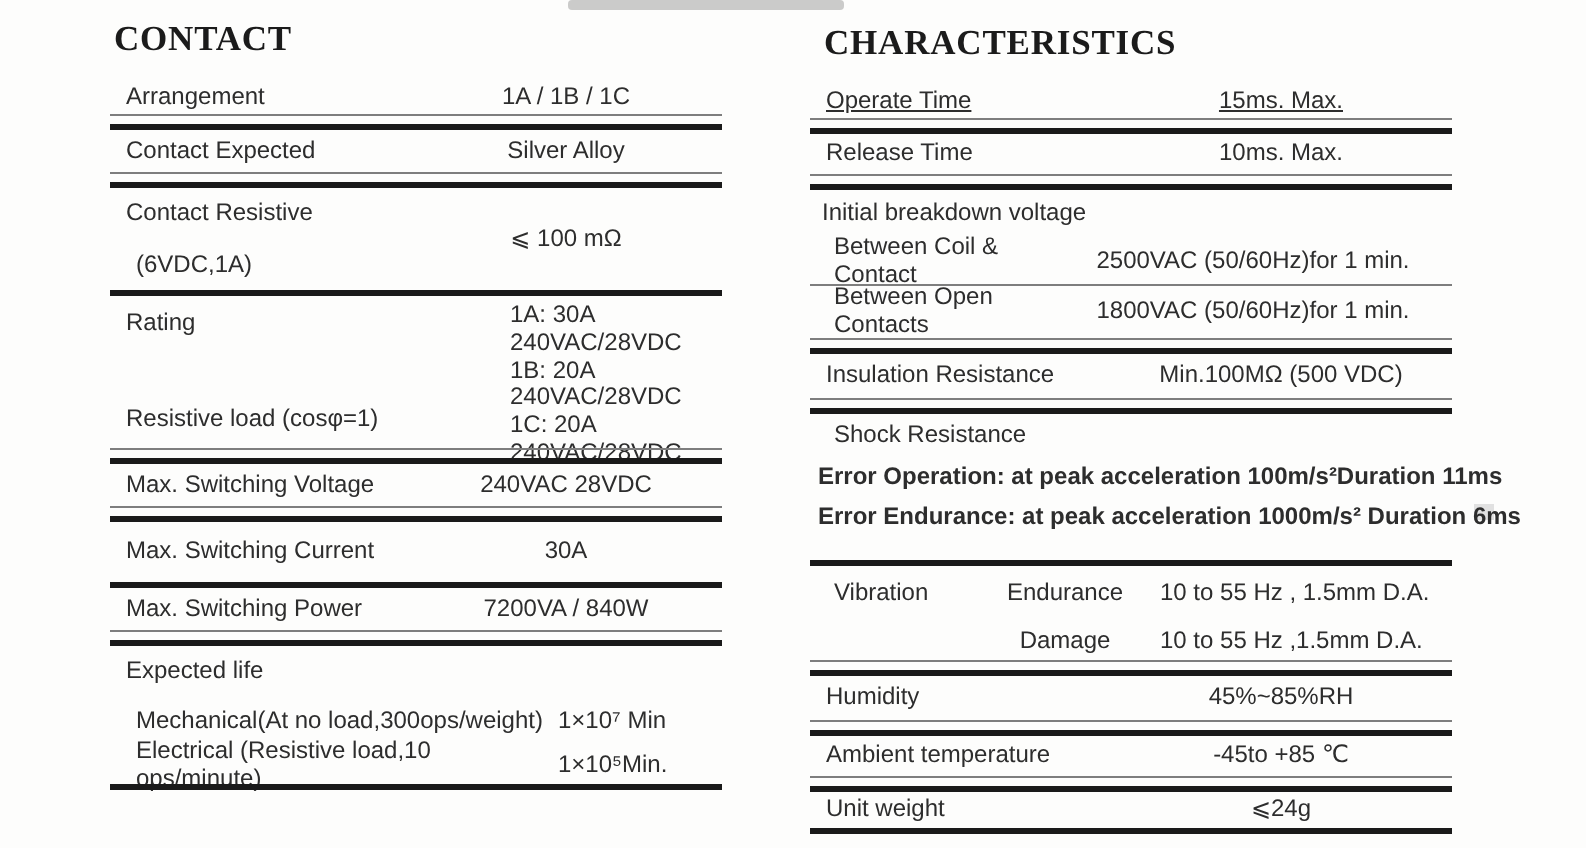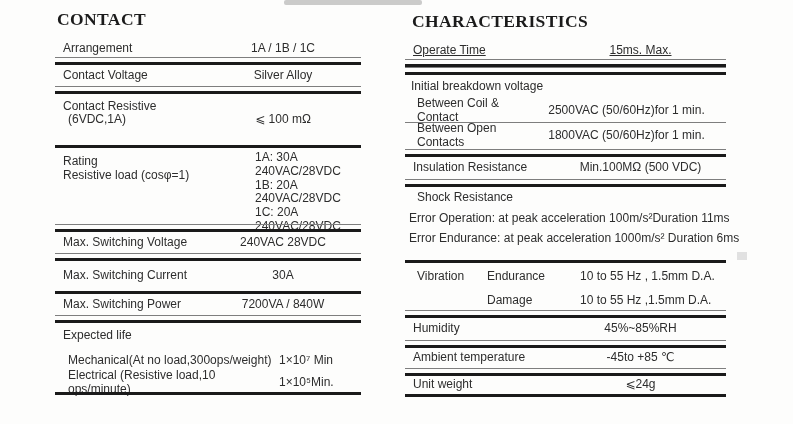--- a/index.html
+++ b/index.html
@@ -21,32 +21,32 @@
   #characteristics-table{left:405px;top:42px;width:321px;}
   .r{display:flex;align-items:center;font-size:12px;line-height:1.15;}
   .lbl{width:150px;padding-left:8px;box-sizing:border-box;}
   .val{flex:1;text-align:center;white-space:nowrap;}
   .narrowlbl .lbl{width:122px;}
   .sep{width:100%;}
   .sep.thin{height:1px;background:#7e7e7e;}
   .sep.thick{height:3px;background:#1a1a1a;}
   .sep.double{height:4px;border-top:1px solid #7e7e7e;border-bottom:3px solid #1a1a1a;box-sizing:content-box;}
   
-  .stack{display:flex;flex-direction:column;justify-content:flex-start;box-sizing:border-box;}
+  .stack{display:flex;flex-direction:column;justify-content:space-between;box-sizing:border-box;}
   .lblcol{width:150px;padding-left:8px;}
   .valcol{flex:1;padding-left:50px;}
   .ind{padding-left:5px;}
   
   .lifelbl{flex:1;padding-left:13px;}
   .lifeval{width:82px;text-align:left;white-space:nowrap;}
   
-  .full{padding-left:4px;white-space:nowrap;}
+  .full{padding-left:4px;white-space:nowrap;font-weight:bold;}
   
   .c1{width:78px;padding-left:12px;box-sizing:border-box;}
-  .c2{width:95px;padding-left:4px;box-sizing:border-box;}
+  .c2{width:95px;padding-left:4px;box-sizing:border-box;text-align:center;}
   .c3{flex:1;text-align:left;padding-left:2px;white-space:nowrap;}
   .indent .lbl{padding-left:12px;}
   
   .hA{height:17px;}  .hB{height:21px;} .hC{height:51px;} .hD{height:76px;}
   .hE{height:30px;}  .hF{height:25px;} .hG{height:19px;justify-content:space-between;}
   .kA{height:17px;text-decoration:underline;}  .kB{height:20px;} .kC{height:24px;} .kD{height:23px;}
   .kE{height:26px;}  .kF{height:22px;} .kG{height:21px;} .kH{height:19px;}
   .kGap{height:12px;} .kI{height:28px;} .kJ{height:20px;} .kK{height:18px;}
 </style>
 </head>
@@ -59,21 +59,21 @@
   <h2 class="section-title" id="contact-title">CONTACT</h2>
 
   <div class="table" id="contact-table">
     <div class="r hA">
       <span class="lbl">Arrangement</span>
       <span class="val">1A / 1B / 1C</span>
     </div>
     <div class="sep double"></div>
 
     <div class="r hB">
-      <span class="lbl">Contact Voltage</span>
+      <span class="lbl">Contact Expected</span>
       <span class="val">Silver Alloy</span>
     </div>
     <div class="sep double"></div>
 
     <div class="r hC">
       <span class="lblcol stack" style="height:40px;">
         <span>Contact Resistive</span>
         <span class="ind">(6VDC,1A)</span>
       </span>
       <span class="val">⩽ 100 mΩ</span>
@@ -129,20 +129,24 @@
 
   <h2 class="section-title" id="characteristics-title">CHARACTERISTICS</h2>
 
   <div class="table" id="characteristics-table">
     <div class="r kA">
       <span class="lbl">Operate Time</span>
       <span class="val">15ms. Max.</span>
     </div>
     <div class="sep double"></div>
 
+    <div class="r kB">
+      <span class="lbl">Release Time</span>
+      <span class="val">10ms. Max.</span>
+    </div>
     <div class="sep double"></div>
 
     <div class="r kC">
       <span class="lbl" style="width:100%;padding-left:6px;">Initial breakdown voltage</span>
     </div>
 
     <div class="r kD narrowlbl indent">
       <span class="lbl">Between Coil &amp; Contact</span>
       <span class="val">2500VAC (50/60Hz)for 1 min.</span>
     </div>

